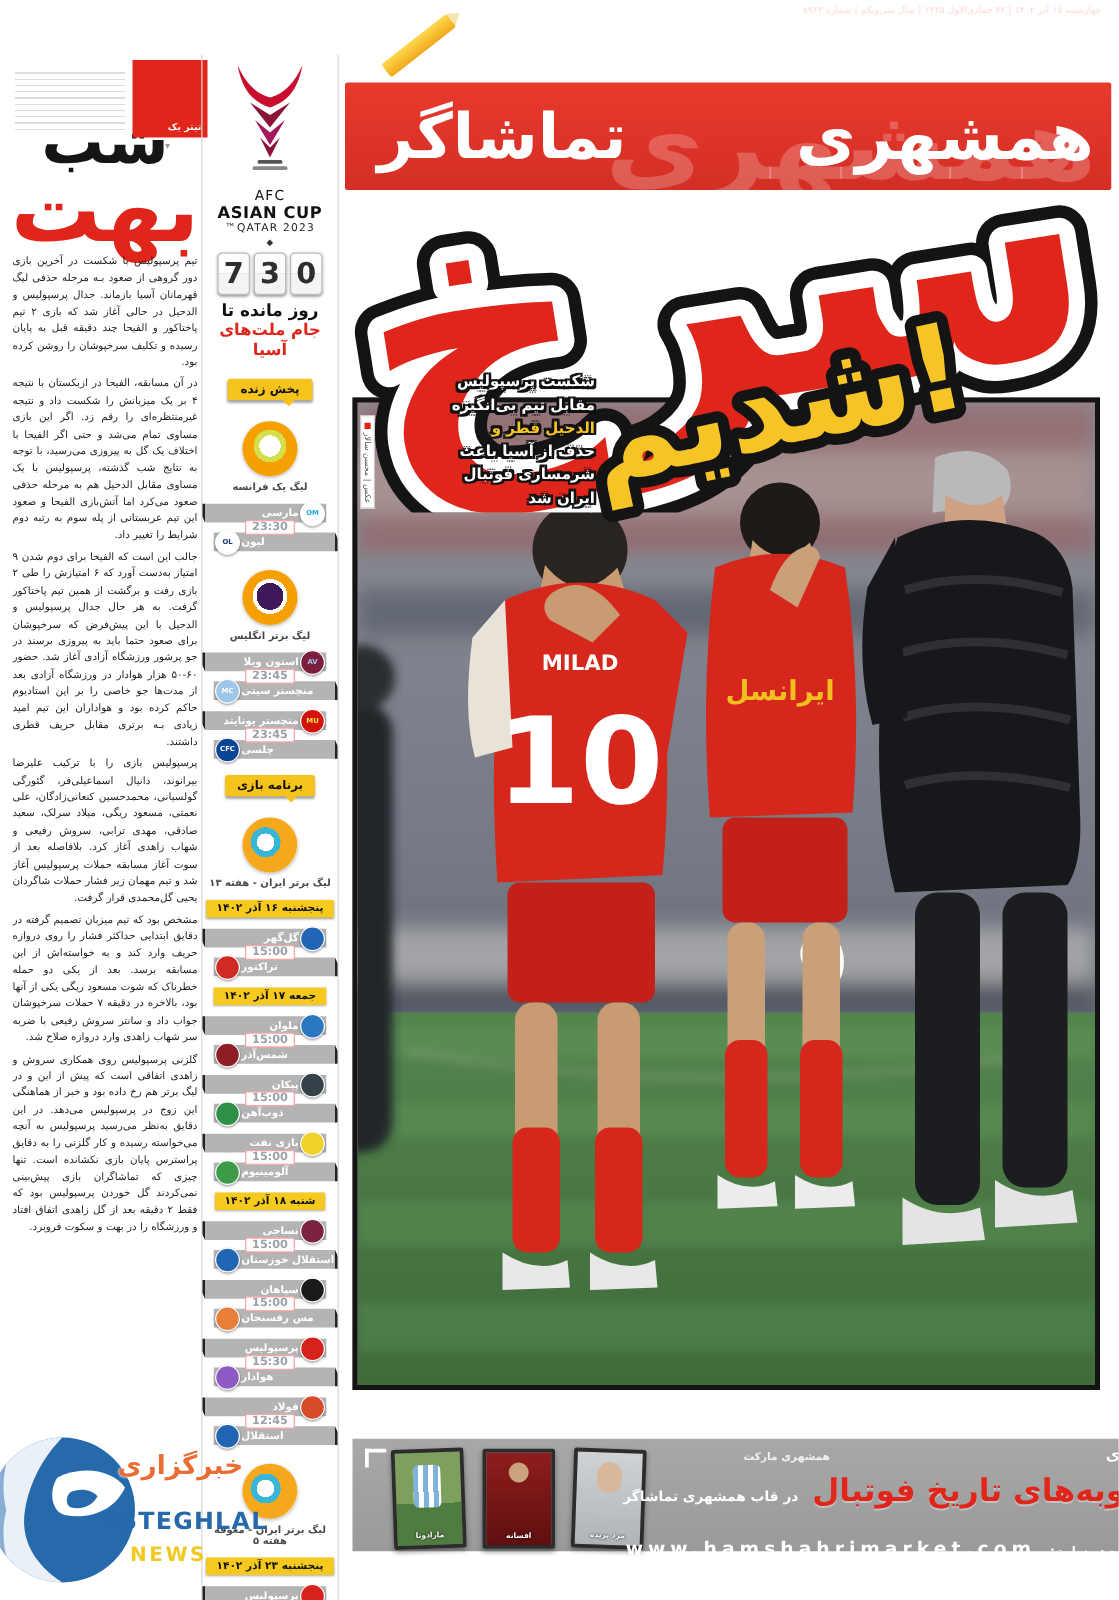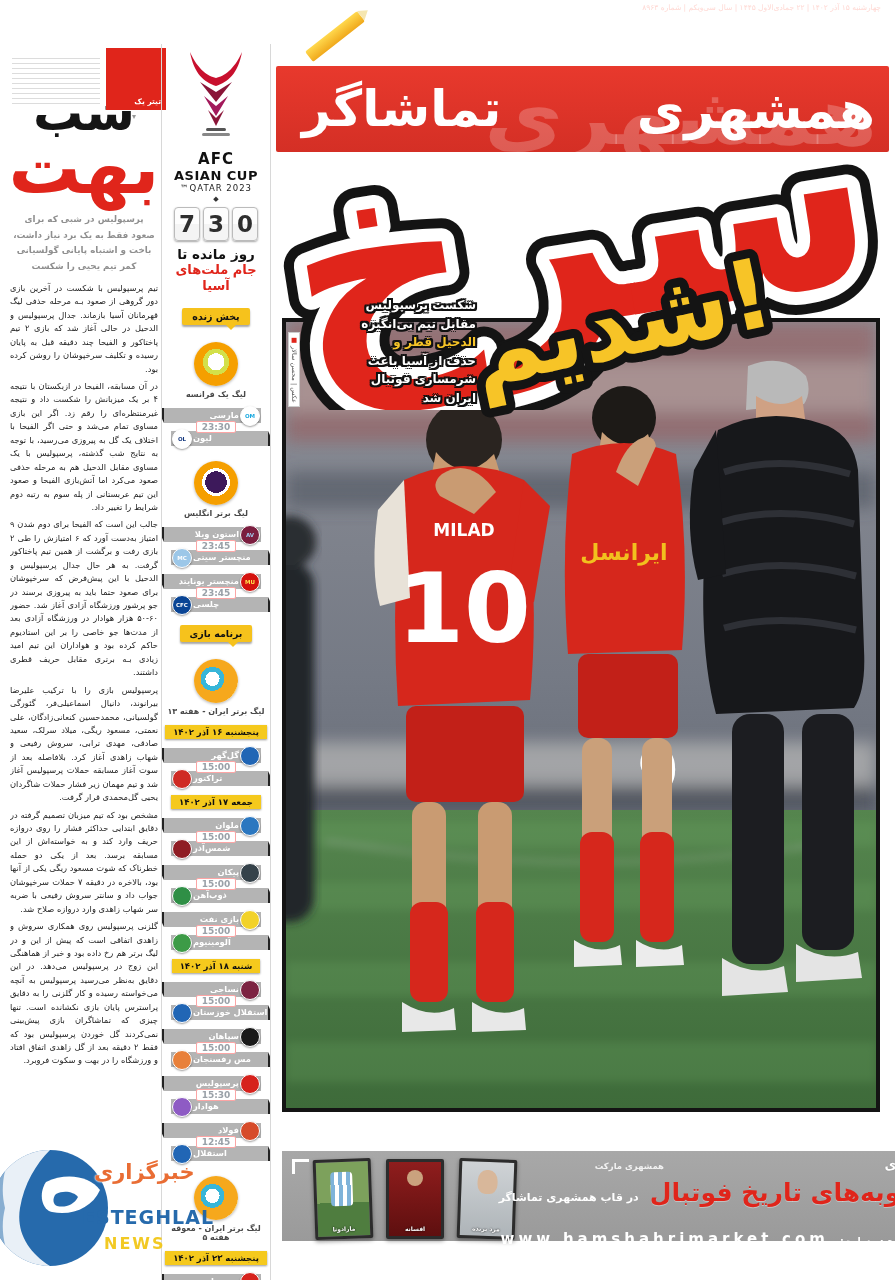--- a/index.html
+++ b/index.html
@@ -25,21 +25,21 @@
   .wm-fa{position:absolute;left:108px;top:18px;color:#e8662a;font-weight:900;font-size:21px;
          text-shadow:0 0 2px #fff,0 0 2px #fff;}
   .wm-en{position:absolute;left:96px;top:64px;color:#1b63a8;font-weight:900;font-size:19px;letter-spacing:1px;}
   .wm-news{position:absolute;left:118px;top:92px;color:#f2c718;font-weight:900;font-size:16px;letter-spacing:2px;}
 
   
   #sidebar{position:absolute;left:161px;top:44px;width:110px;height:1236px;
      border-left:1px solid #d8d8d8;border-right:1px solid #d8d8d8;
      display:flex;flex-direction:column;align-items:center;gap:7px;padding-top:4px;box-sizing:border-box;direction:rtl;overflow:hidden;}
   .afc-block{text-align:center;color:#111;}
-  .afc-t1{font-size:15px;font-weight:700;letter-spacing:1px;margin-top:2px;}
+  .afc-t1{font-size:11px;font-weight:400;letter-spacing:1px;margin-top:2px;}
   .afc-t2{font-size:13px;font-weight:900;letter-spacing:.5px;}
   .afc-t3{font-size:8.5px;letter-spacing:1px;color:#222;}
   .afc-dot{font-size:7px;color:#333;margin-top:2px;}
   .flip-row{display:flex;gap:3px;justify-content:center;margin-top:4px;}
   .flip{width:24px;height:32px;border-radius:4px;background:linear-gradient(#fdfdfd 0 49%,#e9e9e9 49% 51%,#f4f4f4 51% 100%);
      border:1px solid #bbb;box-shadow:0 1px 2px rgba(0,0,0,.35);
      font-size:23px;font-weight:900;color:#2e2e2e;display:flex;align-items:center;justify-content:center;}
   .cd1{font-size:13.5px;font-weight:900;color:#111;margin-top:5px;}
   .cd2{font-size:13px;font-weight:900;color:#e0251b;line-height:1.25;text-align:center;}
   .side-tag{background:#f6c21c;color:#111;font-size:9.5px;font-weight:900;padding:3px 10px;border-radius:2px;
@@ -125,21 +125,20 @@
 <div id="page">
 
   <div id="lead-col">
     <div class="ruled-lines"></div>
     <div class="kicker-box">
       <span>تیتر یک</span>
     </div>
     <div class="kicker-caret">▾</div>
     <div class="hl-black">شب</div>
     <div class="hl-red">بهت</div>
-    <div class="lead-sub">پرسپولیس در شبی که برای صعود فقط به یک برد نیاز داشت، باخت و اشتباه پایانی گولسیانی کمر تیم یحیی را شکست</div>
     <div class="lead-body" id="lead-body">
         <p>تیم پرسپولیس با شکست در آخرین بازی دور گروهی از صعود بـه مرحله حذفی لیگ قهرمانان آسیا بازماند. جدال پرسپولیس و الدحیل در حالی آغاز شد که بازی ۲ تیم پاختاکور و الفیحا چند دقیقه قبل به پایان رسیده و تکلیف سرخپوشان را روشن کرده بود.</p>
         <p>در آن مسابقه، الفیحا در ازبکستان با نتیجه ۴ بر یک میزبانش را شکست داد و نتیجه غیرمنتظره‌ای را رقم زد. اگر این بازی مساوی تمام می‌شد و حتی اگر الفیحا با اختلاف یک گل به پیروزی می‌رسید، با توجه به نتایج شب گذشته، پرسپولیس با یک مساوی مقابل الدحیل هم به مرحله حذفی صعود می‌کرد اما آتش‌بازی الفیحا و صعود این تیم عربستانی از پله سوم به رتبه دوم شرایط را تغییر داد.</p>
         <p>جالب این است که الفیحا برای دوم شدن ۹ امتیاز به‌دست آورد که ۶ امتیازش را طی ۲ بازی رفت و برگشت از همین تیم پاختاکور گرفت. به هر حال جدال پرسپولیس و الدحیل با این پیش‌فرض که سرخپوشان برای صعود حتما باید به پیروزی برسند در جو پرشور ورزشگاه آزادی آغاز شد. حضور ۶۰-۵۰ هزار هوادار در ورزشگاه آزادی بعد از مدت‌ها جو خاصی را بر این استادیوم حاکم کرده بود و هواداران این تیم امید زیادی بـه برتری مقابل حریف قطری داشتند.</p>
         <p>پرسپولیس بازی را با ترکیب علیرضا بیرانوند، دانیال اسماعیلی‌فر، گئورگی گولسیانی، محمدحسین کنعانی‌زادگان، علی نعمتی، مسعود ریگی، میلاد سرلک، سعید صادقی، مهدی ترابی، سروش رفیعی و شهاب زاهدی آغاز کرد. بلافاصله بعد از سوت آغاز مسابقه حملات پرسپولیس آغاز شد و تیم مهمان زیر فشار حملات شاگردان یحیی گل‌محمدی قرار گرفت.</p>
         <p>مشخص بود که تیم میزبان تصمیم گرفته در دقایق ابتدایی حداکثر فشار را روی دروازه حریف وارد کند و به خواسته‌اش از این مسابقه برسد. بعد از یکی دو حمله خطرناک که شوت مسعود ریگی یکی از آنها بود، بالاخره در دقیقه ۷ حملات سرخپوشان جواب داد و سانتر سروش رفیعی با ضربه سر شهاب زاهدی وارد دروازه صلاح شد.</p>
         <p>گلزنی پرسپولیس روی همکاری سروش و زاهدی اتفاقی است که پیش از این و در لیگ برتر هم رخ داده بود و خبر از هماهنگی این زوج در پرسپولیس می‌دهد. در این دقایق به‌نظر می‌رسید پرسپولیس به آنچه می‌خواسته رسیده و کار گلزنی را به دقایق پراسترس پایان بازی نکشانده است. تنها چیزی که تماشاگران بازی پیش‌بینی نمی‌کردند گل خوردن پرسپولیس بود که فقط ۲ دقیقه بعد از گل زاهدی اتفاق افتاد و ورزشگاه را در بهت و سکوت فروبرد.</p>
       </div>
   </div>
 

